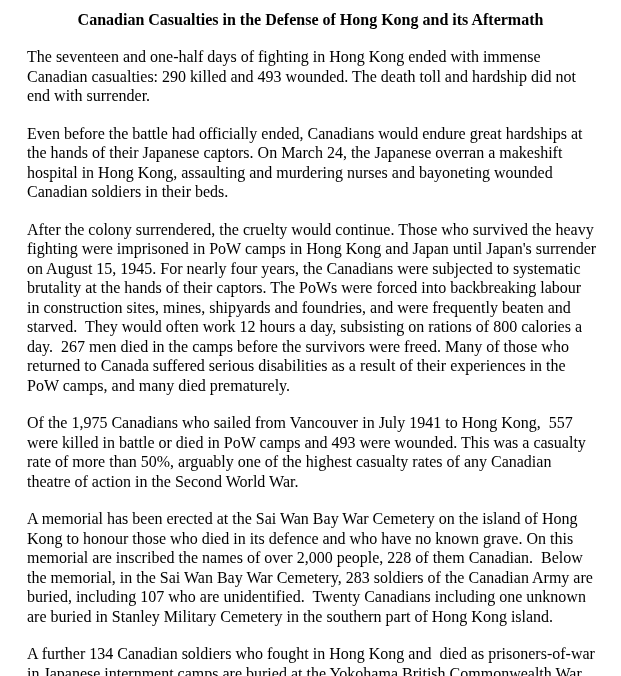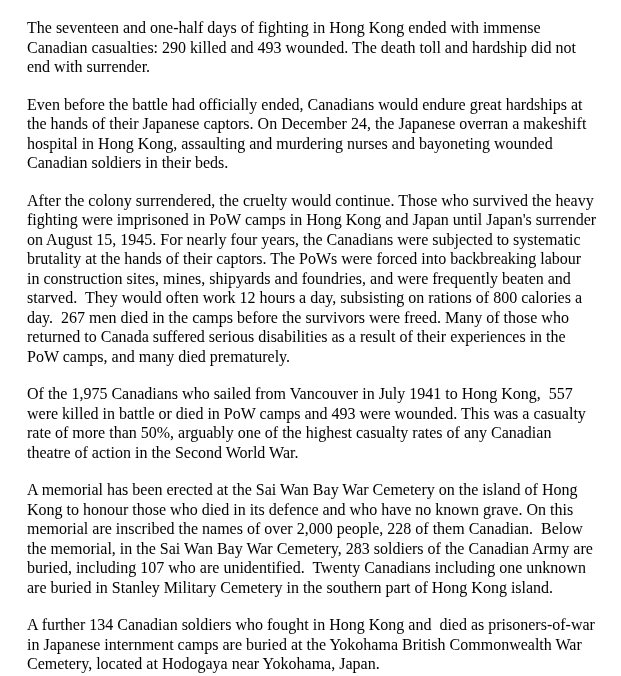--- a/index.html
+++ b/index.html
@@ -28,24 +28,25 @@
     margin: 18px 24px 0 27px;
     line-height: 19.5px;
     text-align: left;
     white-space: pre-wrap;
   }
 </style>
 </head>
 <body>
 
 <div class="page">
+  <div class="doc-title">Canadian Casualties in the Defense of Hong Kong and its Aftermath</div>
 
   <p class="doc-paragraph">The seventeen and one-half days of fighting in Hong Kong ended with immense Canadian casualties: 290 killed and 493 wounded. The death toll and hardship did not end with surrender.</p>
 
-  <p class="doc-paragraph">Even before the battle had officially ended, Canadians would endure great hardships at the hands of their Japanese captors. On December 24, the Japanese overran a makeshift hospital in Hong Kong, assaulting and murdering nurses and bayoneting wounded Canadian soldiers in their beds.</p>
+  <p class="doc-paragraph">Even before the battle had officially ended, Canadians would endure great hardships at the hands of their Japanese captors. On March 24, the Japanese overran a makeshift hospital in Hong Kong, assaulting and murdering nurses and bayoneting wounded Canadian soldiers in their beds.</p>
 
   <p class="doc-paragraph">After the colony surrendered, the cruelty would continue. Those who survived the heavy fighting were imprisoned in PoW camps in Hong Kong and Japan until Japan's surrender on August 15, 1945. For nearly four years, the Canadians were subjected to systematic brutality at the hands of their captors. The PoWs were forced into backbreaking labour in construction sites, mines, shipyards and foundries, and were frequently beaten and starved.  They would often work 12 hours a day, subsisting on rations of 800 calories a day.  267 men died in the camps before the survivors were freed. Many of those who returned to Canada suffered serious disabilities as a result of their experiences in the PoW camps, and many died prematurely.</p>
 
   <p class="doc-paragraph">Of the 1,975 Canadians who sailed from Vancouver in July 1941 to Hong Kong,  557 were killed in battle or died in PoW camps and 493 were wounded. This was a casualty rate of more than 50%, arguably one of the highest casualty rates of any Canadian theatre of action in the Second World War.</p>
 
   <p class="doc-paragraph">A memorial has been erected at the Sai Wan Bay War Cemetery on the island of Hong Kong to honour those who died in its defence and who have no known grave. On this memorial are inscribed the names of over 2,000 people, 228 of them Canadian.  Below the memorial, in the Sai Wan Bay War Cemetery, 283 soldiers of the Canadian Army are buried, including 107 who are unidentified.  Twenty Canadians including one unknown are buried in Stanley Military Cemetery in the southern part of Hong Kong island.</p>
 
   <p class="doc-paragraph">A further 134 Canadian soldiers who fought in Hong Kong and  died as prisoners-of-war in Japanese internment camps are buried at the Yokohama British Commonwealth War Cemetery, located at Hodogaya near Yokohama, Japan.</p>
 </div>
 

